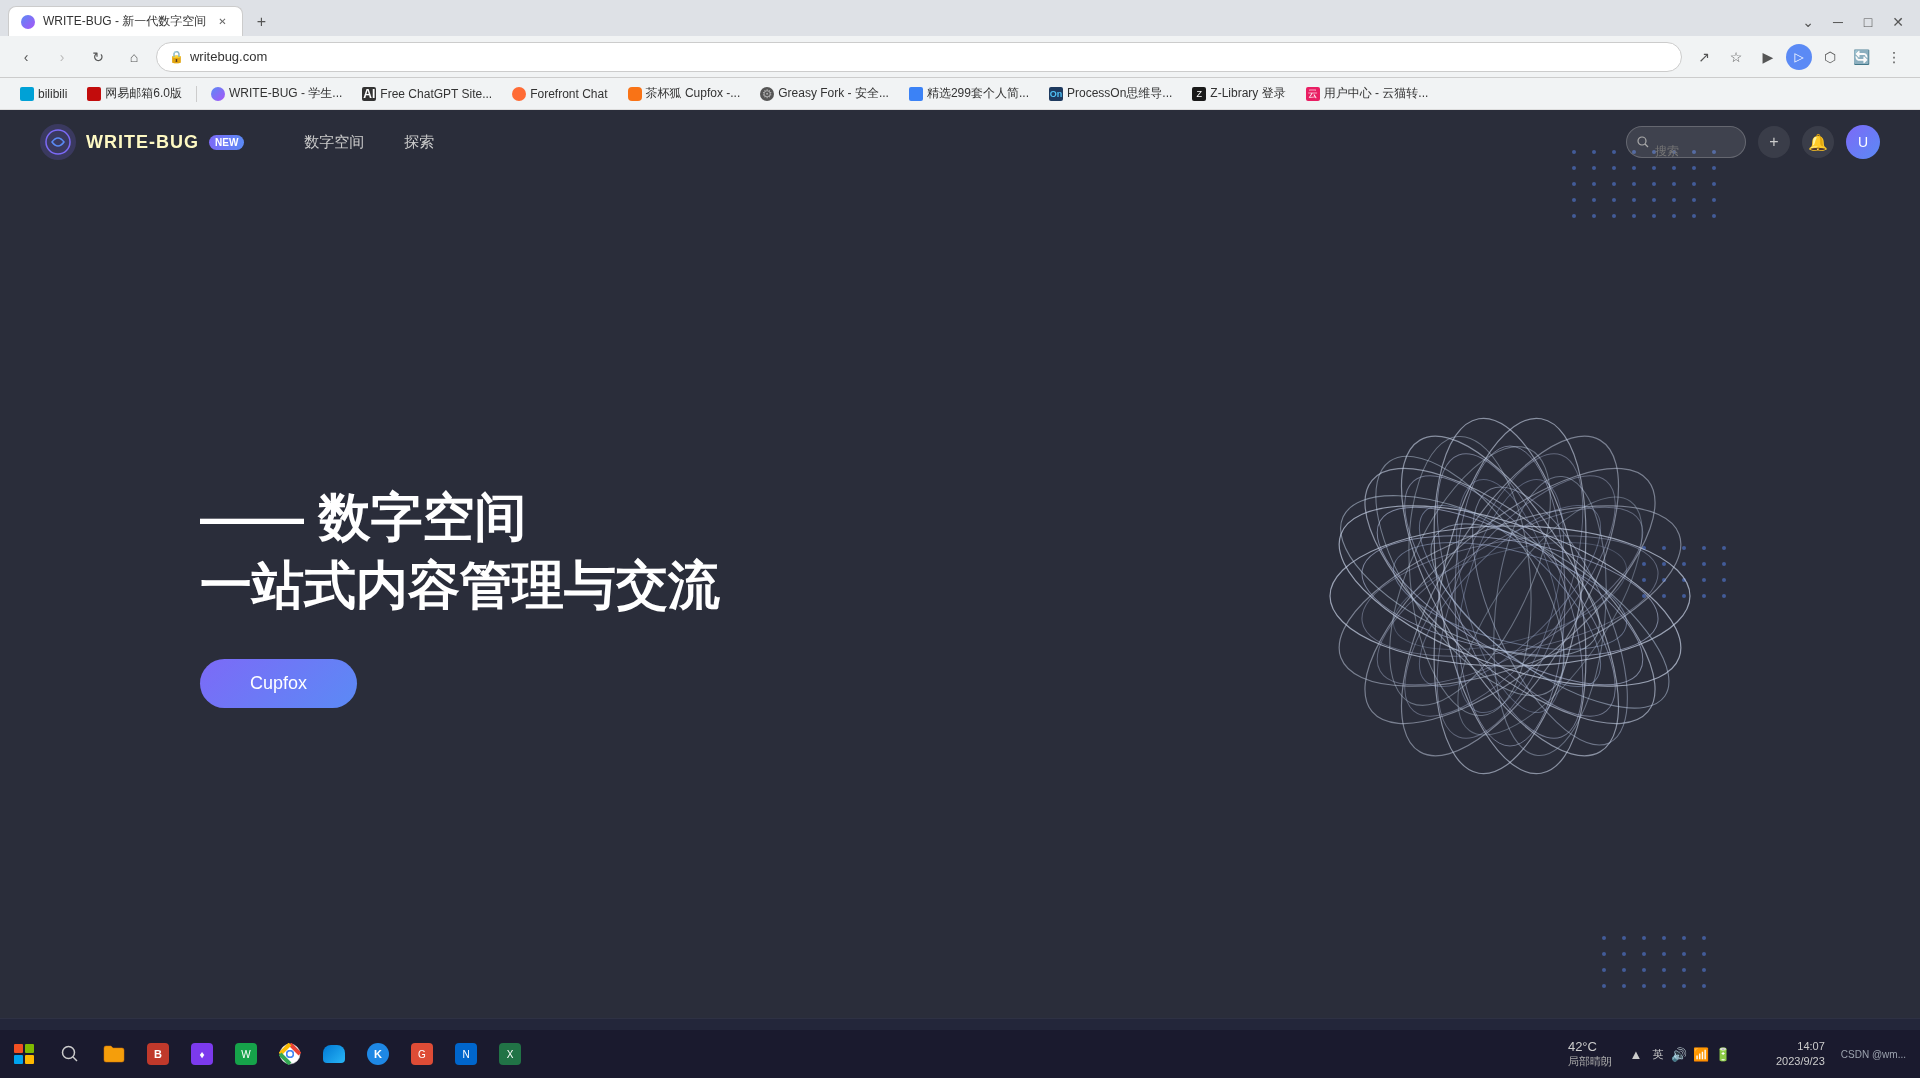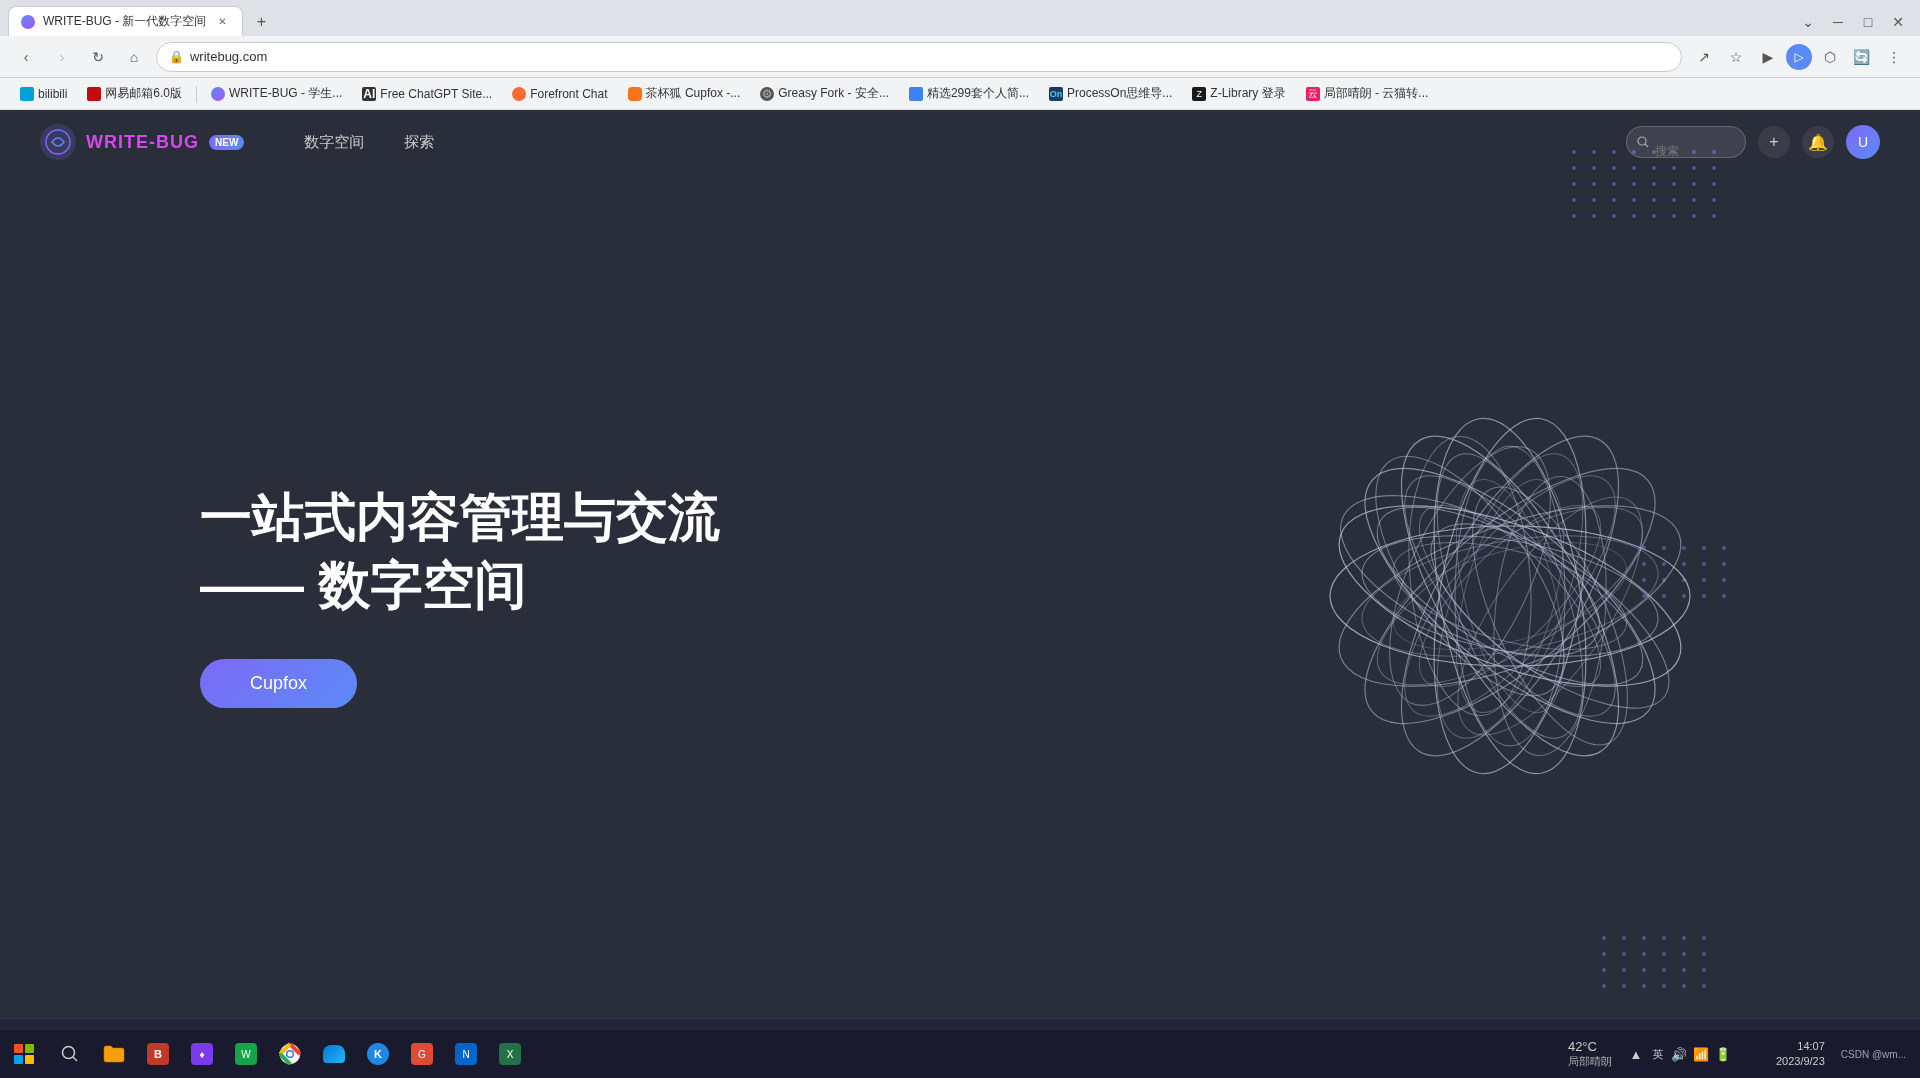--- a/index.html
+++ b/index.html
@@ -39,21 +39,21 @@
     .bookmark-favicon.yunhutou { background: #e91e63; }
     .bookmark-sep { width: 1px; height: 16px; background: #ccc; margin: 0 2px; }
 
     
     .website { width: 100%; height: calc(1078px - 36px - 42px - 32px); background: #2a2d3a; position: relative; overflow: hidden; }
 
     
     .site-nav { width: 100%; height: 64px; display: flex; align-items: center; padding: 0 40px; position: relative; z-index: 10; }
     .site-logo { display: flex; align-items: center; gap: 10px; }
     .logo-icon { width: 36px; height: 36px; }
-    .logo-text { color: #d946ef; font-size: 18px; font-weight: bold; letter-spacing: 1px; }
+    .logo-text { color: #fef9c3; font-size: 18px; font-weight: bold; letter-spacing: 1px; }
     .logo-badge { background: linear-gradient(90deg, #7c6af7, #5b8af5); color: white; font-size: 10px; padding: 2px 6px; border-radius: 10px; font-weight: bold; }
     .site-nav-links { display: flex; align-items: center; gap: 40px; margin-left: 60px; }
     .site-nav-link { color: #ccc; font-size: 15px; cursor: pointer; text-decoration: none; }
     .nav-spacer { flex: 1; }
     .nav-actions { display: flex; align-items: center; gap: 12px; }
     .nav-search-box { width: 120px; height: 32px; background: rgba(255,255,255,0.1); border: 1px solid rgba(255,255,255,0.2); border-radius: 20px; display: flex; align-items: center; padding: 0 10px; gap: 6px; }
     .nav-search-box input { background: transparent; border: none; outline: none; color: #ccc; font-size: 12px; width: 80px; margin-top: 18px; }
     .nav-icon-btn { width: 32px; height: 32px; display: flex; align-items: center; justify-content: center; color: #ccc; font-size: 16px; cursor: pointer; border-radius: 50%; background: rgba(255,255,255,0.08); }
     .nav-avatar { width: 34px; height: 34px; border-radius: 50%; background: linear-gradient(135deg, #7c6af7, #5b8af5); cursor: pointer; overflow: hidden; display: flex; align-items: center; justify-content: center; color: white; font-size: 14px; }
 
@@ -182,21 +182,21 @@
     <div class="bookmark-item">
       <div class="bookmark-favicon processon" style="display:flex;align-items:center;justify-content:center;color:#4fc3f7;font-size:9px;font-weight:bold;">On</div>
       <span>ProcessOn思维导...</span>
     </div>
     <div class="bookmark-item">
       <div class="bookmark-favicon zlibrary">Z</div>
       <span>Z-Library 登录</span>
     </div>
     <div class="bookmark-item">
       <div class="bookmark-favicon yunhutou" style="display:flex;align-items:center;justify-content:center;color:white;font-size:10px;">云</div>
-      <span>局部晴朗 - 云猫转...</span>
+      <span>用户中心 - 云猫转...</span>
     </div>
   </div>
 </div>
 
 <div class="website">
 
   <nav class="site-nav">
     <div class="site-logo">
 
       <svg class="logo-icon" viewBox="0 0 36 36" fill="none">
@@ -315,22 +315,22 @@
       <div class="dot"></div>
       <div class="dot"></div>
       <div class="dot"></div>
       <div class="dot"></div>
       <div class="dot"></div>
   </div>
 
   <div class="hero">
     <div class="hero-text">
       <div class="hero-title">
+        <div>—— 数字空间</div>
         <div>一站式内容管理与交流</div>
-        <div>—— 数字空间</div>
       </div>
       <button class="hero-btn">Cupfox</button>
     </div>
 
     <div class="hero-graphic">
       <svg class="rings-svg" viewBox="0 0 420 420" fill="none">
 
         <ellipse cx="210" cy="210" rx="180" ry="70" stroke="rgba(200,210,230,0.7)" stroke-width="1.2" transform="rotate(0 210 210)"></ellipse>
         <ellipse cx="210" cy="210" rx="180" ry="70" stroke="rgba(200,210,230,0.7)" stroke-width="1.2" transform="rotate(20 210 210)"></ellipse>
         <ellipse cx="210" cy="210" rx="180" ry="70" stroke="rgba(200,210,230,0.6)" stroke-width="1.2" transform="rotate(40 210 210)"></ellipse>

